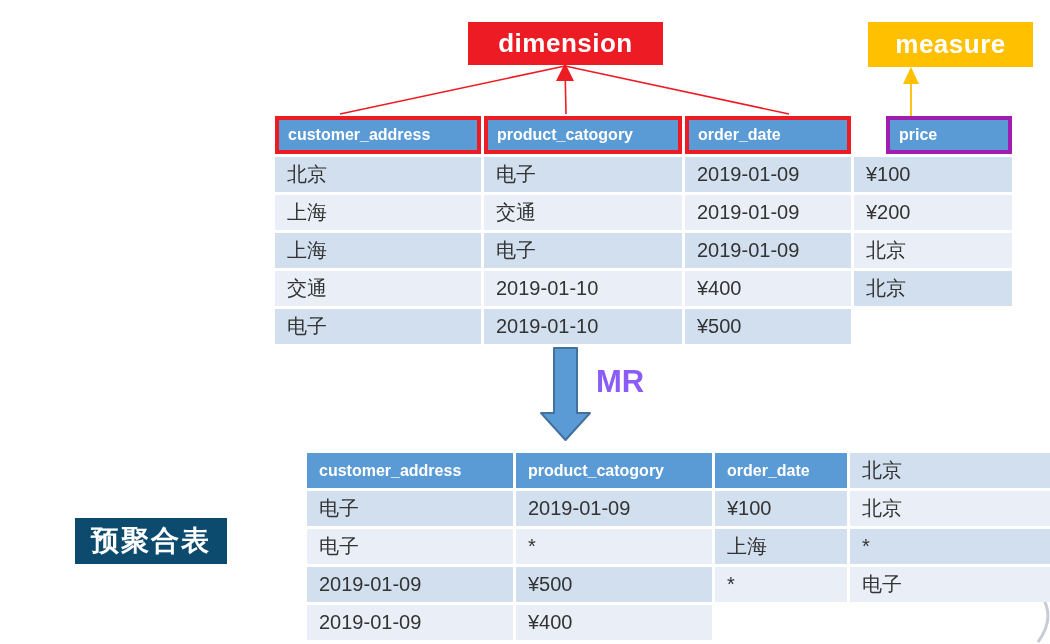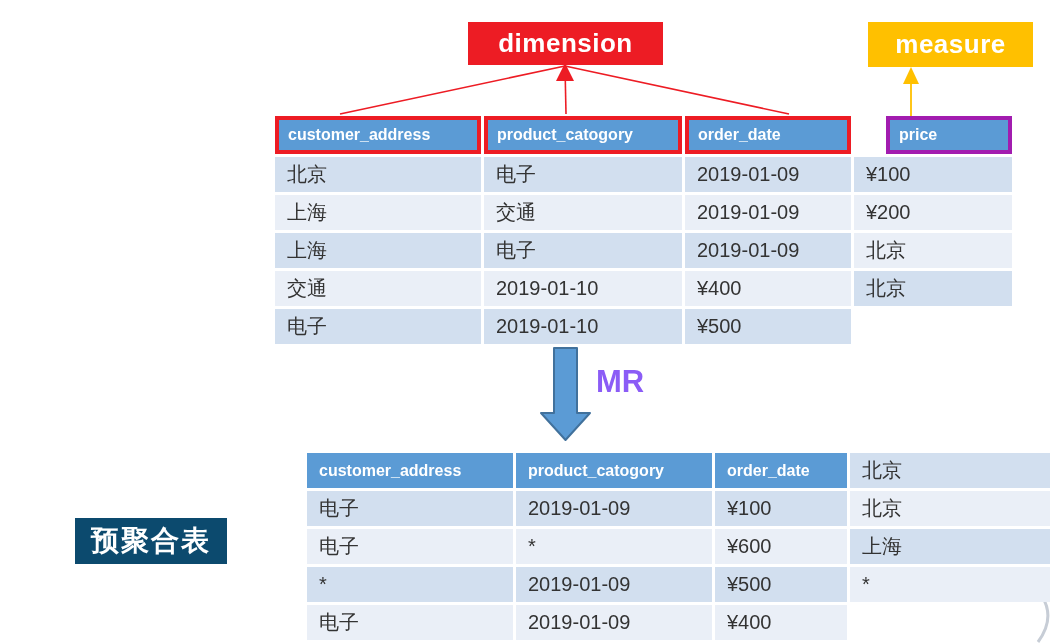--- a/index.html
+++ b/index.html
@@ -86,21 +86,20 @@
       <div class="th">customer_address</div>
       <div class="th">product_catogory</div>
       <div class="th">order_date</div>
       <div class="td band-dark">北京</div>
       <div class="td band-dark">电子</div>
       <div class="td band-dark">2019-01-09</div>
       <div class="td band-dark">¥100</div>
       <div class="td band-light">北京</div>
       <div class="td band-light">电子</div>
       <div class="td band-light">*</div>
-      <div class="td band-light">¥600</div>
       <div class="td band-dark">上海</div>
       <div class="td band-dark">*</div>
       <div class="td band-dark">2019-01-09</div>
       <div class="td band-dark">¥500</div>
       <div class="td band-light">*</div>
       <div class="td band-light">电子</div>
       <div class="td band-light">2019-01-09</div>
       <div class="td band-light">¥400</div>
     </div>
 

